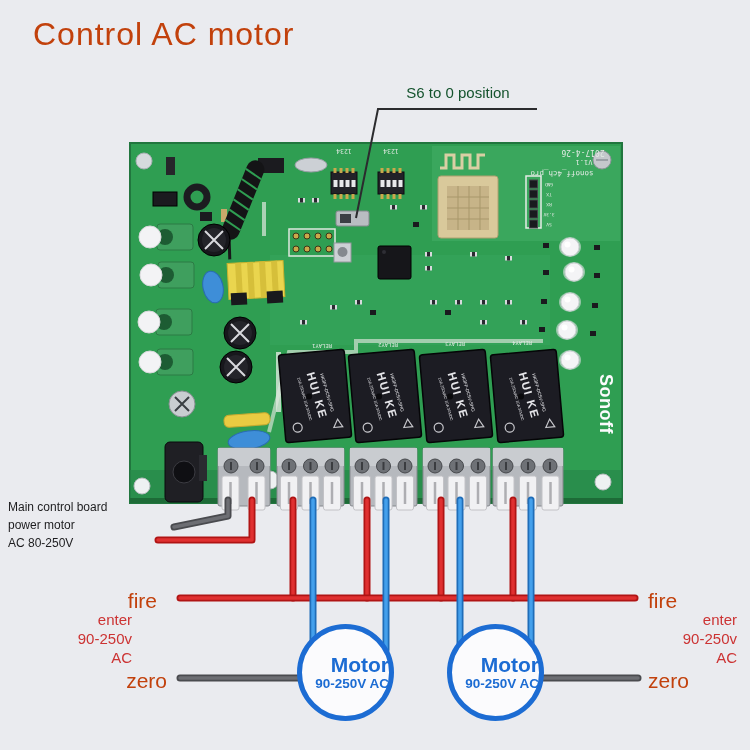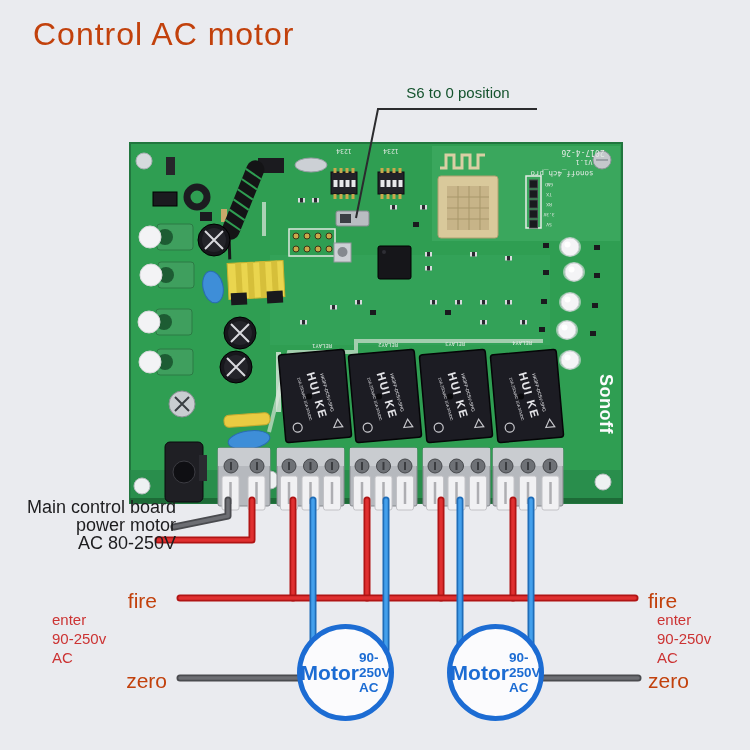--- a/index.html
+++ b/index.html
@@ -2,32 +2,32 @@
 <html><head>
 <meta charset="utf-8">
 <style>
   html,body{margin:0;padding:0;background:#eaebef;}
   .stage{position:relative;width:750px;height:750px;background:#eaebef;overflow:hidden;
          font-family:"Liberation Sans", sans-serif;}
   .stage svg{position:absolute;left:0;top:0;}
   .abs{position:absolute;}
   .title{left:33px;top:16px;font-size:32px;letter-spacing:1px;color:#c2410c;}
   .callout{left:372px;top:84px;width:172px;text-align:center;font-size:15px;color:#14532d;}
-  .power-label{left:8px;top:498px;width:168px;text-align:right;font-size:18px;
+  .power-label{left:8px;top:498px;width:168px;text-align:left;font-size:12px;
                line-height:18px;color:#1d1d1f;}
   .lbl{font-size:21px;color:#c2410c;}
   .fire-left{left:107px;top:589px;width:50px;text-align:right;}
   .zero-left{left:117px;top:669px;width:50px;text-align:right;}
   .fire-right{left:648px;top:589px;width:60px;text-align:left;}
   .zero-right{left:648px;top:669px;width:60px;text-align:left;}
-  .enter-block{width:80px;text-align:left;font-size:15px;line-height:19px;color:#cc3333;}
+  .enter-block{width:80px;text-align:right;font-size:15px;line-height:19px;color:#cc3333;}
   .enter-left{left:52px;top:610px;}
   .enter-right{left:657px;top:610px;}
   .motor{width:97px;height:97px;box-sizing:border-box;border:5px solid #1c6cd3;border-radius:50%;
-         background:#fbfbfd;display:flex;align-items:center;justify-content:center;
+         background:#fbfbfd;display:flex;flex-direction:column;align-items:flex-end;justify-content:center;
          color:#1c6cd3;}
   .motor .m-name{font-size:21px;font-weight:bold;line-height:22px;}
   .motor .m-spec{font-size:13.5px;font-weight:bold;line-height:15px;}
   .motor1{left:297px;top:624px;}
   .motor2{left:447px;top:624px;}
   
   .silk{fill:#e2eae4;font-family:"DejaVu Sans Mono", monospace;}
   .relay-body{fill:#1c1c23;stroke:#050507;stroke-width:1.5;}
   .relay-txt text{fill:#e6e6ea;text-anchor:middle;font-family:"Liberation Sans",sans-serif;}
   .r-brand{font-size:11.5px;font-weight:bold;letter-spacing:1.5px;}

